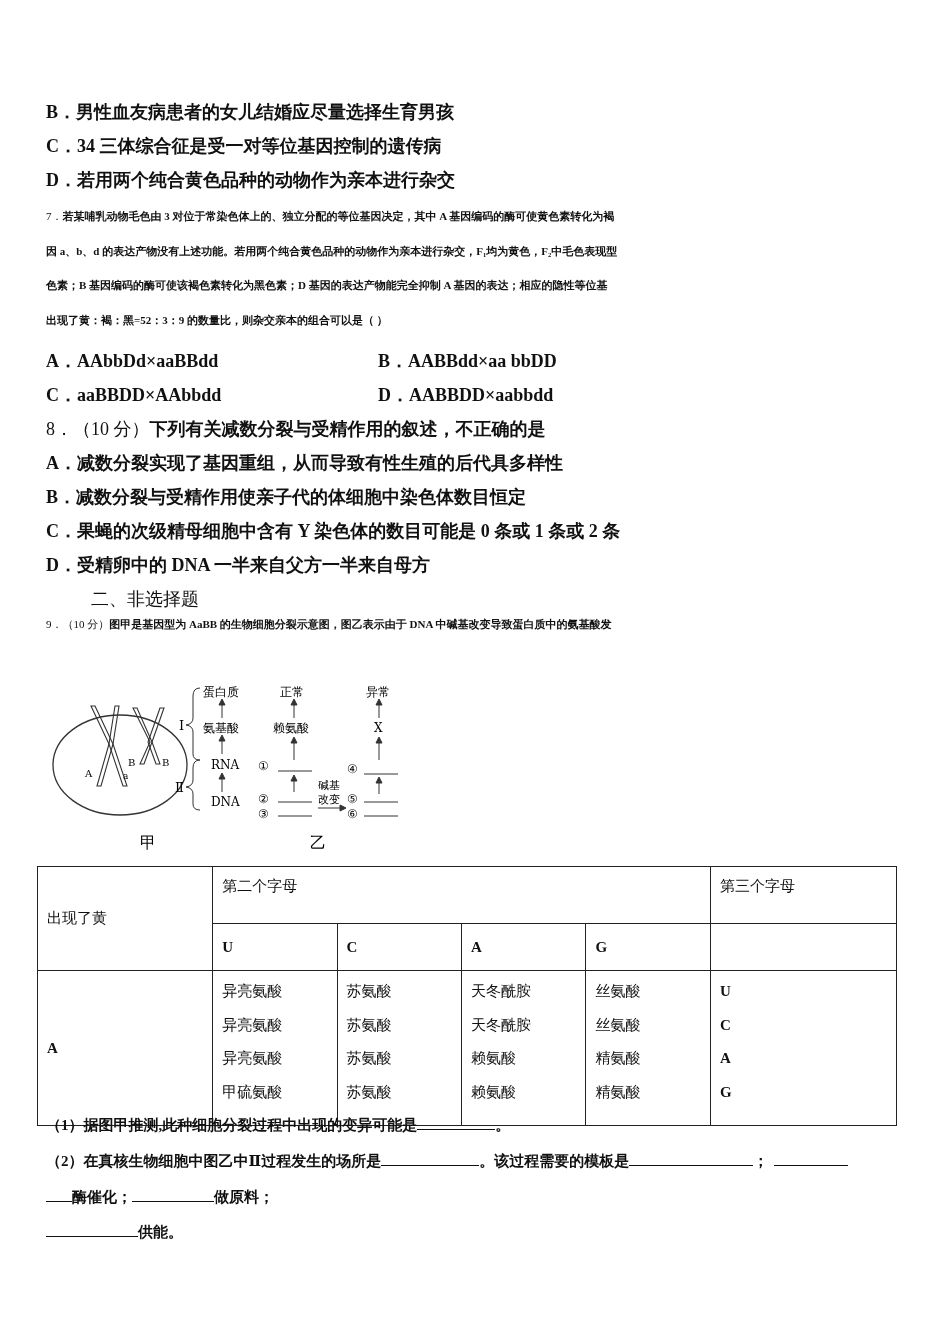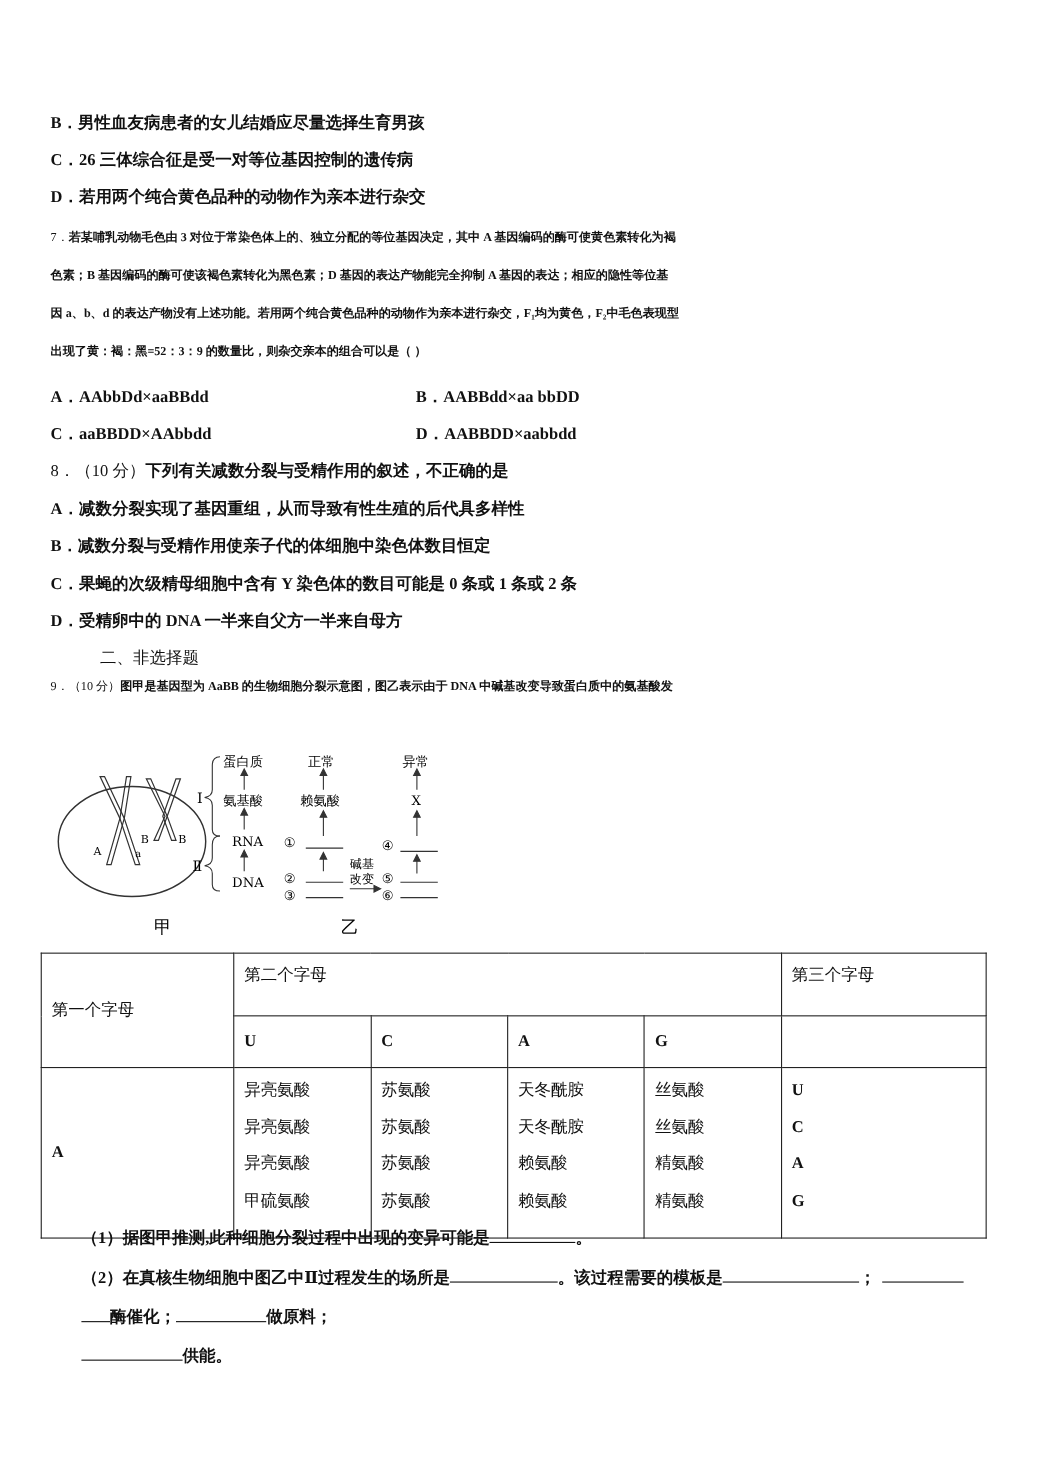--- a/index.html
+++ b/index.html
@@ -1,44 +1,44 @@
 <!DOCTYPE html>
 <html><head>
 <meta charset="utf-8">
 <style>
   html, body { margin: 0; padding: 0; background: #ffffff; }
   body { width: 950px; height: 1344px; position: relative; font-family: "Liberation Serif", "DejaVu Serif", serif; color: #111; overflow: hidden; }
-  .line { position: absolute; left: 46px; font-size: 15px; line-height: 20px; white-space: nowrap; text-align: right; }
+  .line { position: absolute; left: 46px; font-size: 18px; line-height: 20px; white-space: nowrap; text-align: right; }
   .b { font-weight: bold; }
   .para { position: absolute; left: 46px; width: 862px; font-size: 11px; line-height: 34.5px; font-weight: bold; }
   .para .num { font-weight: normal; }
   .opt2 { position: absolute; left: 378px; }
   .fig { position: absolute; left: 48px; top: 680px; width: 360px; height: 175px; }
   .fig text { font-family: "DejaVu Serif", serif; }
   table.codon { position: absolute; left: 37px; top: 866px; width: 860px; border-collapse: collapse; font-size: 15px; }
   table.codon td { border: 1.5px solid #222; padding: 0 9px; vertical-align: middle; }
   .hdr-top { height: 46px; vertical-align: top !important; padding-top: 10px !important; }
   .hdr-sub { height: 46px; font-weight: bold; }
   .body-cell { height: 148px; vertical-align: top !important; padding-top: 6px !important; }
   .body-cell div { height: 33.5px; line-height: 28px; }
   .letters div { font-weight: bold; }
-  .q { position: absolute; left: 46px; font-size: 15px; line-height: 20px; white-space: nowrap; font-weight: bold; margin-left: 28px; }
+  .q { position: absolute; left: 46px; font-size: 15px; line-height: 20px; white-space: nowrap; font-weight: bold; }
   .blank { display: inline-block; border-bottom: 1px solid #111; height: 14px; vertical-align: baseline; }
 </style>
 </head>
 <body>
 
 <div class="line b" style="top:102px;"><span>B．</span><span>男性血友病患者的女儿结婚应尽量选择生育男孩</span></div>
-<div class="line b" style="top:136px;"><span>C．</span><span>26 三体综合征是受一对等位基因控制的遗传病</span></div>
+<div class="line b" style="top:136px;"><span>C．</span><span>34 三体综合征是受一对等位基因控制的遗传病</span></div>
 <div class="line b" style="top:170px;"><span>D．</span><span>若用两个纯合黄色品种的动物作为亲本进行杂交</span></div>
 
 <div class="para" style="top:199px;">
   <div><span class="num">7．</span><span>若某哺乳动物毛色由 3 对位于常染色体上的、独立分配的等位基因决定，其中 A 基因编码的酶可使黄色素转化为褐</span></div>
+  <div>因 a、b、d 的表达产物没有上述功能。若用两个纯合黄色品种的动物作为亲本进行杂交，F₁均为黄色，F₂中毛色表现型</div>
   <div>色素；B 基因编码的酶可使该褐色素转化为黑色素；D 基因的表达产物能完全抑制 A 基因的表达；相应的隐性等位基</div>
-  <div>因 a、b、d 的表达产物没有上述功能。若用两个纯合黄色品种的动物作为亲本进行杂交，F₁均为黄色，F₂中毛色表现型</div>
   <div>出现了黄：褐：黑=52：3：9 的数量比，则杂交亲本的组合可以是（ ）</div>
 </div>
 <div class="line b" style="top:351px;"><span>A．</span><span>AAbbDd×aaBBdd</span></div>
 <div class="line b opt2" style="top:351px;"><span>B．</span><span>AABBdd×aa bbDD</span></div>
 <div class="line b" style="top:385px;"><span>C．</span><span>aaBBDD×AAbbdd</span></div>
 <div class="line b opt2" style="top:385px;"><span>D．</span><span>AABBDD×aabbdd</span></div>
 
 <div class="line" style="top:419px;"><span>8．</span><span>（10 分）</span><span class="b">下列有关减数分裂与受精作用的叙述，不正确的是</span></div>
 <div class="line b" style="top:453px;"><span>A．</span><span>减数分裂实现了基因重组，从而导致有性生殖的后代具多样性</span></div>
 <div class="line b" style="top:487px;"><span>B．</span><span>减数分裂与受精作用使亲子代的体细胞中染色体数目恒定</span></div>
@@ -123,21 +123,21 @@
     </g>
     <text x="270" y="109" font-size="11">碱基</text>
     <text x="270" y="123" font-size="11">改变</text>
     <text x="262" y="168" font-size="16" font-family="Liberation Sans, sans-serif">乙</text>
   </g>
 </svg>
 
 <table class="codon">
   <tbody>
       <tr>
-    <td rowspan="2" style="width:157px;">第一个字母</td>
+    <td rowspan="2" style="width:157px;">出现了黄</td>
     <td colspan="4" class="hdr-top">第二个字母</td>
     <td class="hdr-top" style="width:168px;">第三个字母</td>
   </tr>
   <tr>
     <td class="hdr-sub" style="width:106px;">U</td>
     <td class="hdr-sub" style="width:106px;">C</td>
     <td class="hdr-sub" style="width:106px;">A</td>
     <td class="hdr-sub" style="width:106px;">G</td>
     <td class="hdr-sub"></td>
   </tr>

